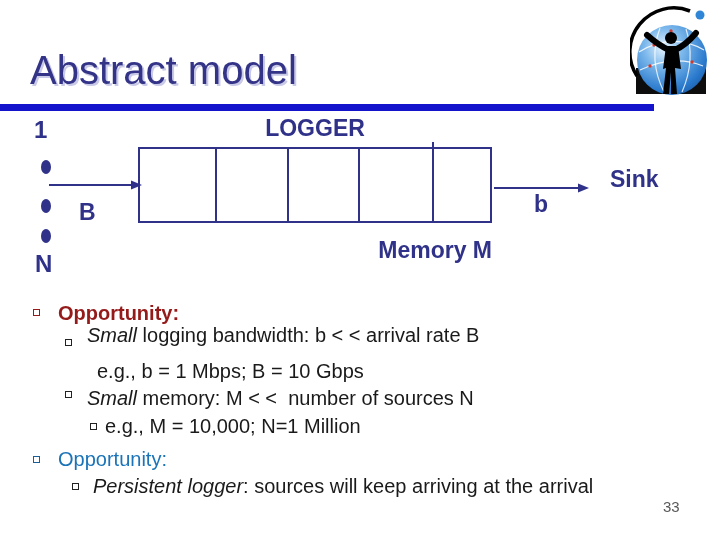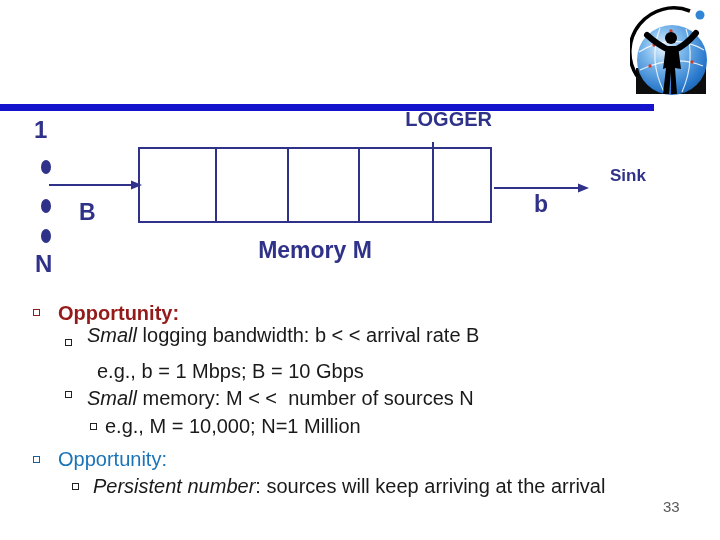--- a/index.html
+++ b/index.html
@@ -12,41 +12,42 @@
   .rule{left:0;top:104px;width:654px;height:7px;background:#1414cc;}
   
   .diagram{left:0;top:0;width:720px;height:540px;}
   .nav{color:#2f3288;font-weight:bold;white-space:nowrap;}
   .src-first{left:34px;top:116px;font-size:24px;}
   .src-last{left:35px;top:250px;font-size:24px;}
   .dot{width:10px;height:14px;border-radius:50%;background:#2f3288;}
   .dot1{left:41px;top:160px;} .dot2{left:41px;top:199px;} .dot3{left:41px;top:229px;}
   .label-B{left:79px;top:199px;font-size:23px;}
   .label-b{left:534px;top:191px;font-size:23px;}
-  .sink{left:610px;top:166px;font-size:17px;}
-  .logger{left:138px;top:108px;width:354px;text-align:right;font-size:20px;}
-  .memory{left:138px;top:237px;width:354px;text-align:center;font-size:23px;}
+  .sink{left:610px;top:166px;font-size:23px;}
+  .logger{left:138px;top:115px;width:354px;text-align:center;font-size:23px;}
+  .memory{left:138px;top:237px;width:354px;text-align:right;font-size:23px;}
   .buffer{left:138px;top:147px;width:354px;height:76px;border:2px solid #2f3288;box-sizing:border-box;}
   .cellline{position:absolute;top:0;width:2px;height:72px;background:#2f3288;}
   .d1{left:75px;} .d2{left:147px;} .d3{left:218px;} .d4{left:292px;top:-7px;height:79px;}
   
   .sq{position:absolute;width:7px;height:7px;border:1px solid #222;box-sizing:border-box;background:transparent;}
   .bt{position:absolute;font-size:20px;line-height:23px;color:#1a1a1a;white-space:pre;}
   .it{font-style:italic;}
   .red{color:#951a1a;font-weight:bold;}
   .blue{color:#1b74b8;font-weight:normal;}
   .sq-red{border-color:#951a1a;}
   .sq-blue{border-color:#1a5f96;}
   .pagenum{left:663px;top:498px;font-size:15px;color:#595959;}
 </style>
 </head>
 <body>
 
 <div class="slide">
 
+  <div class="abs title">Abstract model</div>
   <div class="abs rule"></div>
 
   <svg class="abs" style="left:630px;top:4px;" width="84" height="94" viewBox="0 0 84 94">
     <defs>
       <radialGradient id="gg" cx="38%" cy="32%" r="78%">
         <stop offset="0%" stop-color="#eaf5fe"></stop>
         <stop offset="35%" stop-color="#7db9ec"></stop>
         <stop offset="80%" stop-color="#2878cc"></stop>
         <stop offset="100%" stop-color="#1c5ca6"></stop>
       </radialGradient>
@@ -114,17 +115,17 @@
     <span class="sq" style="left:65px;top:391px;"></span>
     <div class="bt" style="left:87px;top:387px;"><span class="it">Small</span><span> memory: M &lt; &lt;  number of sources N</span></div>
 
     <span class="sq" style="left:90px;top:423px;"></span>
     <div class="bt" style="left:105px;top:415px;">e.g., M = 10,000; N=1 Million</div>
 
     <span class="sq sq-blue" style="left:33px;top:456px;"></span>
     <div class="bt blue" style="left:58px;top:448px;">Opportunity:</div>
 
     <span class="sq" style="left:72px;top:483px;"></span>
-    <div class="bt" style="left:93px;top:475px;"><span class="it">Persistent number</span><span>: sources will keep arriving at the arrival</span></div>
+    <div class="bt" style="left:93px;top:475px;"><span class="it">Persistent logger</span><span>: sources will keep arriving at the arrival</span></div>
   </div>
 
   <div class="abs pagenum">33</div>
 </div>
 
 </body></html>

